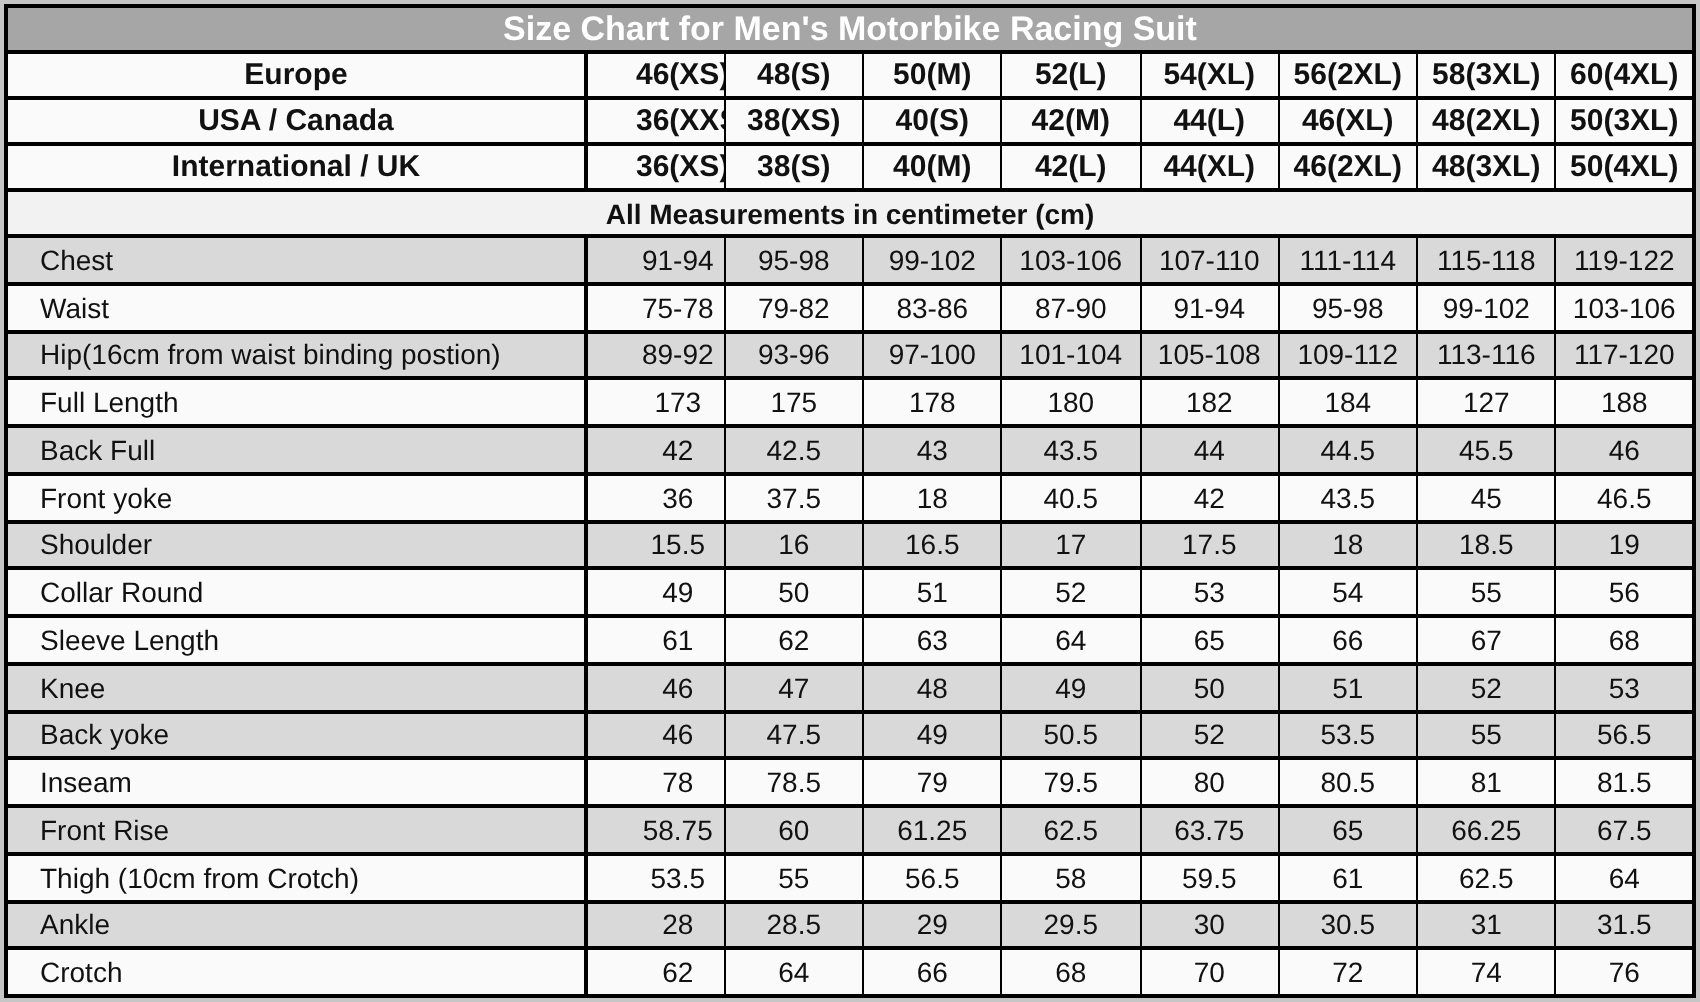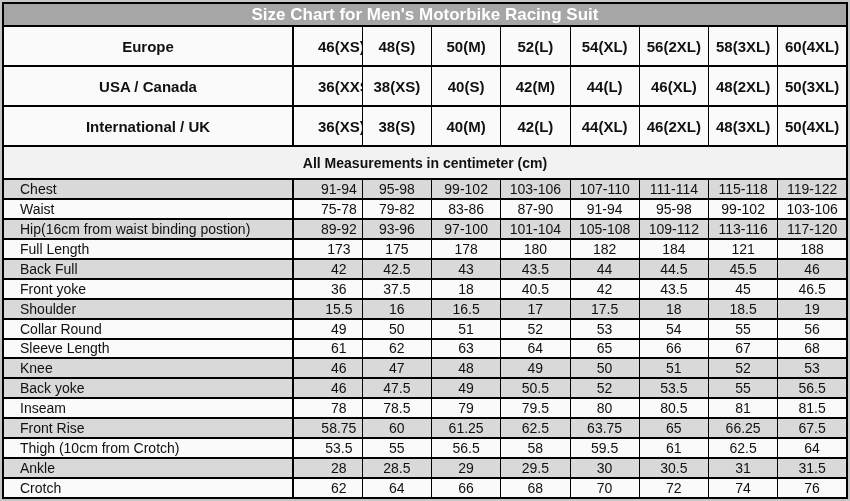--- a/index.html
+++ b/index.html
@@ -28,23 +28,23 @@
     font-size:14px;line-height:1;
     overflow:hidden;white-space:nowrap;
     padding:1px 2px;
   }
   td.data-first{border-left-width:2px;padding-left:24px;}
   tr.title-row{height:23px;}
   tr.title-row td{
     background:var(--title-bg);color:var(--title-text);
     font-weight:bold;font-size:17px;
   }
-  tr.size-row{height:40px;}
+  tr.size-row{height:23px;}
   tr.size-row td{font-weight:bold;font-size:15px;background:var(--light);}
-  tr.banner-row{height:33px;}
+  tr.banner-row{height:23px;}
   tr.banner-row td{font-weight:bold;font-size:14px;background:var(--banner-bg);}
   tr.m-row td{background:var(--light);}
   tr.m-row.shaded td{background:var(--shaded);}
   td.row-label{text-align:left;padding-left:16px;}
 </style>
 </head>
 <body>
 
 <div class="page">
   <table class="size-chart">
@@ -126,21 +126,21 @@
           <td>117-120</td>
         </tr>
         <tr class="m-row">
           <td class="row-label">Full Length</td>
           <td class="data-first">173</td>
           <td>175</td>
           <td>178</td>
           <td>180</td>
           <td>182</td>
           <td>184</td>
-          <td>121</td>
+          <td>127</td>
           <td>188</td>
         </tr>
         <tr class="m-row shaded">
           <td class="row-label">Back Full</td>
           <td class="data-first">42</td>
           <td>42.5</td>
           <td>43</td>
           <td>43.5</td>
           <td>44</td>
           <td>44.5</td>

